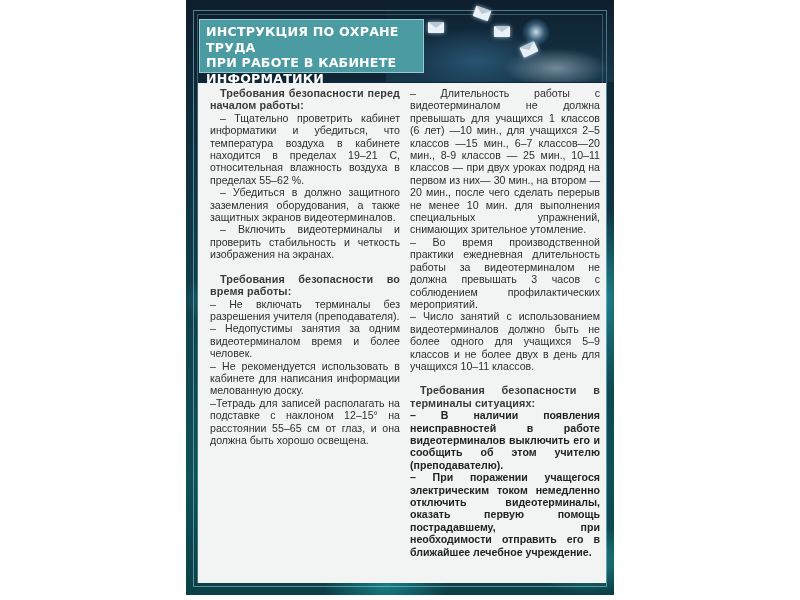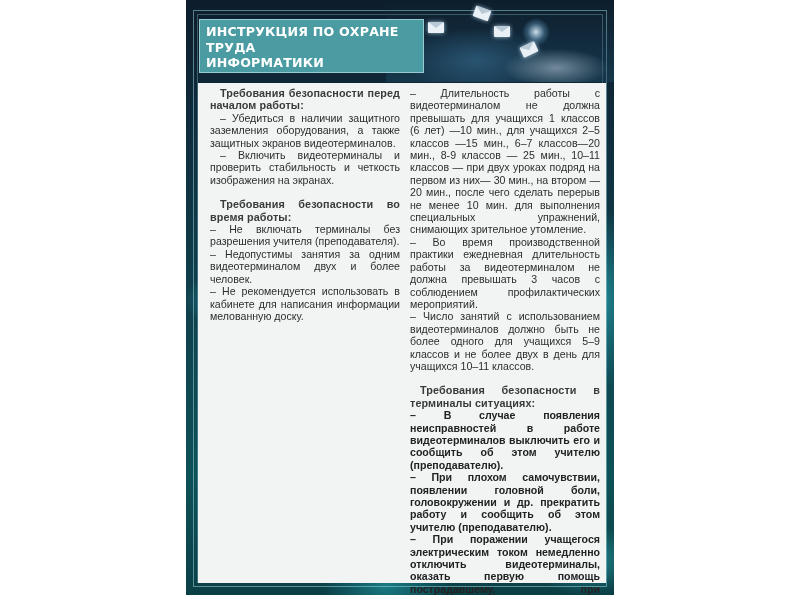--- a/index.html
+++ b/index.html
@@ -71,38 +71,40 @@
 
   <div class="hero">
     <span class="envelope" style="left:42px;top:22px;"></span>
     <span class="envelope" style="left:88px;top:8px;transform:rotate(20deg);"></span>
     <span class="envelope" style="left:108px;top:26px;"></span>
     <span class="envelope" style="left:135px;top:44px;transform:rotate(-25deg);"></span>
   </div>
 
   <div class="title-box">
     <p class="title">ИНСТРУКЦИЯ ПО ОХРАНЕ ТРУДА</p>
+    <p class="title">ПРИ РАБОТЕ В КАБИНЕТЕ</p>
     <p class="title">ИНФОРМАТИКИ</p>
   </div>
 
   <div class="panel">
     <div class="col">
       <p class="h indent">Требования безопасности перед началом работы:</p>
-      <p class="indent">– Убедиться в наличии защитного заземления оборудования, а также защитных экранов видеотерминалов.</p>
+      <p class="indent">– Тщательно проветрить кабинет информатики и убедиться, что температура воздуха в кабинете находится в пределах 19–21 С, относительная влажность воздуха в пределах 55–62 %.</p>
+      <p class="indent">– Убедиться в должно защитного заземления оборудования, а также защитных экранов видеотерминалов.</p>
       <p class="indent">– Включить видеотерминалы и проверить стабильность и четкость изображения на экранах.</p>
       <div class="gap"></div>
       <p class="h indent">Требования безопасности во время работы:</p>
       <p>– Не включать терминалы без разрешения учителя (преподавателя).</p>
-      <p>– Недопустимы занятия за одним видеотерминалом двух и более человек.</p>
+      <p>– Недопустимы занятия за одним видеотерминалом время и более человек.</p>
       <p>– Не рекомендуется использовать в кабинете для написания информации мелованную доску.</p>
+      <p>–Тетрадь для записей располагать на подставке с наклоном 12–15° на расстоянии 55–65 см от глаз, и она должна быть хорошо освещена.</p>
     </div>
     <div class="col">
       <p>– Длительность работы с видеотерминалом не должна превышать для учащихся 1 классов (6 лет) —10 мин., для учащихся 2–5 классов —15 мин., 6–7 классов—20 мин., 8-9 классов — 25 мин., 10–11 классов — при двух уроках подряд на первом из них— 30 мин., на втором — 20 мин., после чего сделать перерыв не менее 10 мин. для выполнения специальных упражнений, снимающих зрительное утомление.</p>
       <p>– Во время производственной практики ежедневная длительность работы за видеотерминалом не должна превышать 3 часов с соблюдением профилактических мероприятий.</p>
       <p>– Число занятий с использованием видеотерминалов должно быть не более одного для учащихся 5–9 классов и не более двух в день для учащихся 10–11 классов.</p>
       <div class="gap"></div>
       <p class="h indent">Требования безопасности в терминалы ситуациях:</p>
-      <p class="bold">– В случае появления неисправностей в работе видеотерминалов выключить его и сообщить об этом учителю (преподавателю).</p>
-      <p class="bold">– При плохом самочувствии, появлении головной боли, головокружении и др. прекратить работу и сообщить об этом учителю (преподавателю).</p>
+      <p class="bold">– В наличии появления неисправностей в работе видеотерминалов выключить его и сообщить об этом учителю (преподавателю).</p>
       <p class="bold">– При поражении учащегося электрическим током немедленно отключить видеотерминалы, оказать первую помощь пострадавшему, при необходимости отправить его в ближайшее лечебное учреждение.</p>
     </div>
   </div>
 </div>
 
 </body></html>

